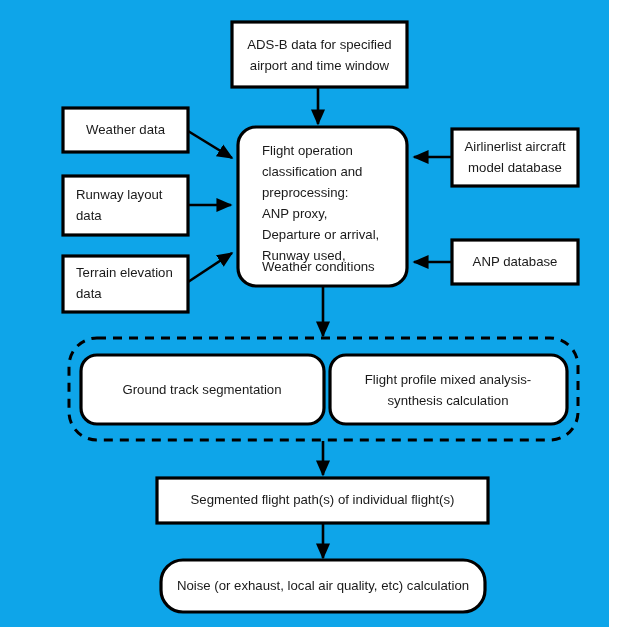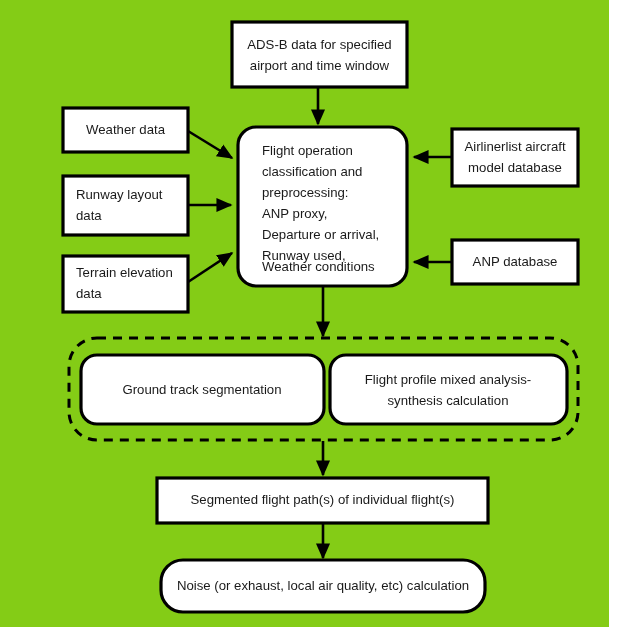--- a/index.html
+++ b/index.html
@@ -10,21 +10,21 @@
   body {
     width: 621px;
     height: 627px;
     font-family: "Liberation Sans", sans-serif;
     overflow: hidden;
   }
   #diagram-root {
     position: relative;
     width: 609px;
     height: 627px;
-    background: #84cc16;
+    background: #0ea5e9;
   }
   svg#flow-svg {
     position: absolute;
     left: 0;
     top: 0;
     width: 621px;
     height: 627px;
     display: block;
   }
   .node-rect {

